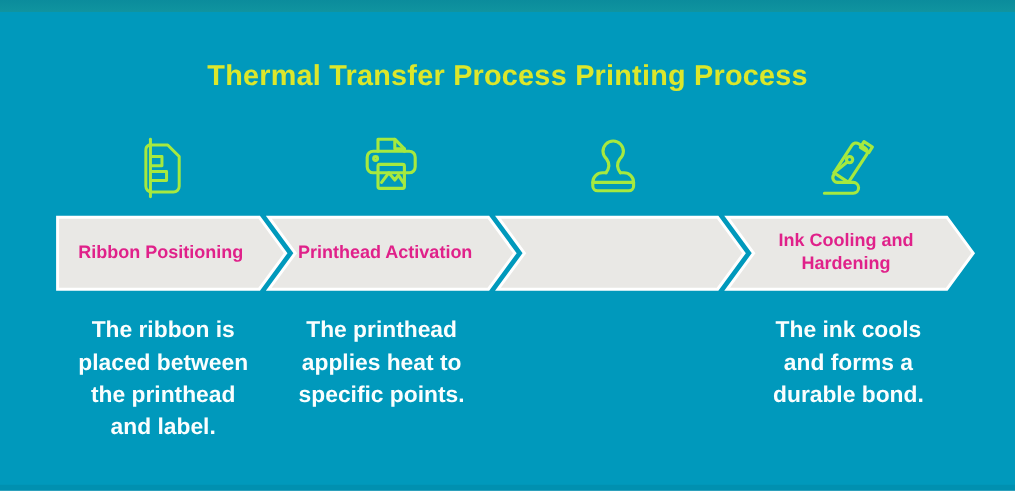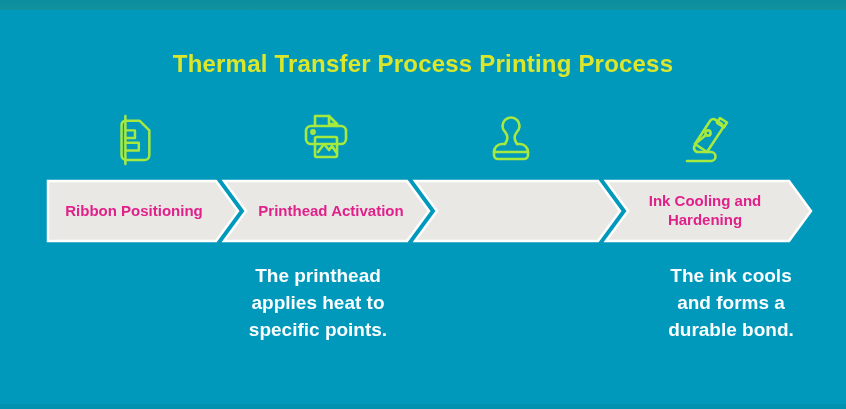--- a/index.html
+++ b/index.html
@@ -39,34 +39,34 @@
   }
   .step-label{
     position:absolute;top:180px;height:60px;
     display:flex;align-items:center;justify-content:center;
     text-align:center;
     font-size:15px;font-weight:bold;line-height:19px;
     color:#E0218A;
     white-space:pre-line;
   }
   #label-1{left:52px;width:164px;}
-  #label-2{left:236px;width:170px;padding-left:10px;}
+  #label-2{left:236px;width:170px;}
   #label-3{left:425px;width:165px;}
   #label-4{left:620px;width:170px;}
   .step-desc{
     position:absolute;top:262px;width:190px;
     text-align:center;
     font-size:19px;font-weight:600;line-height:27px;
     color:#FAFEFE;
     white-space:pre-line;
   }
   #desc-1{left:41px;}
   #desc-2{left:223px;}
   #desc-3{left:415px;}
-  #desc-4{left:636px;}
+  #desc-4{left:612px;}
 </style>
 </head>
 <body>
 
 <div class="canvas">
 
   <div class="top-strip"></div>
 
   <div class="title">Thermal Transfer Process Printing Process</div>
 
@@ -110,20 +110,24 @@
     <polygon points="224,3 407,3 429,33 407,63 224,63 246,33" fill="#E9E8E5" stroke="#FFFFFF" stroke-width="2.5"></polygon>
     <polygon points="415,3 598,3 620,33 598,63 415,63 437,33" fill="#E9E8E5" stroke="#FFFFFF" stroke-width="2.5"></polygon>
     <polygon points="606,3 789,3 811,33 789,63 606,63 628,33" fill="#E9E8E5" stroke="#FFFFFF" stroke-width="2.5"></polygon>
   </svg>
 
   <div class="step-label" id="label-1">Ribbon Positioning</div>
   <div class="step-label" id="label-2">Printhead Activation</div>
   <div class="step-label" id="label-4">Ink Cooling and
 Hardening</div>
 
+  <div class="step-desc" id="desc-1">The ribbon is
+placed between
+the printhead
+and label.</div>
   <div class="step-desc" id="desc-2">The printhead
 applies heat to
 specific points.</div>
   <div class="step-desc" id="desc-4">The ink cools
 and forms a
 durable bond.</div>
 
   <div class="bottom-strip"></div>
 </div>
 

